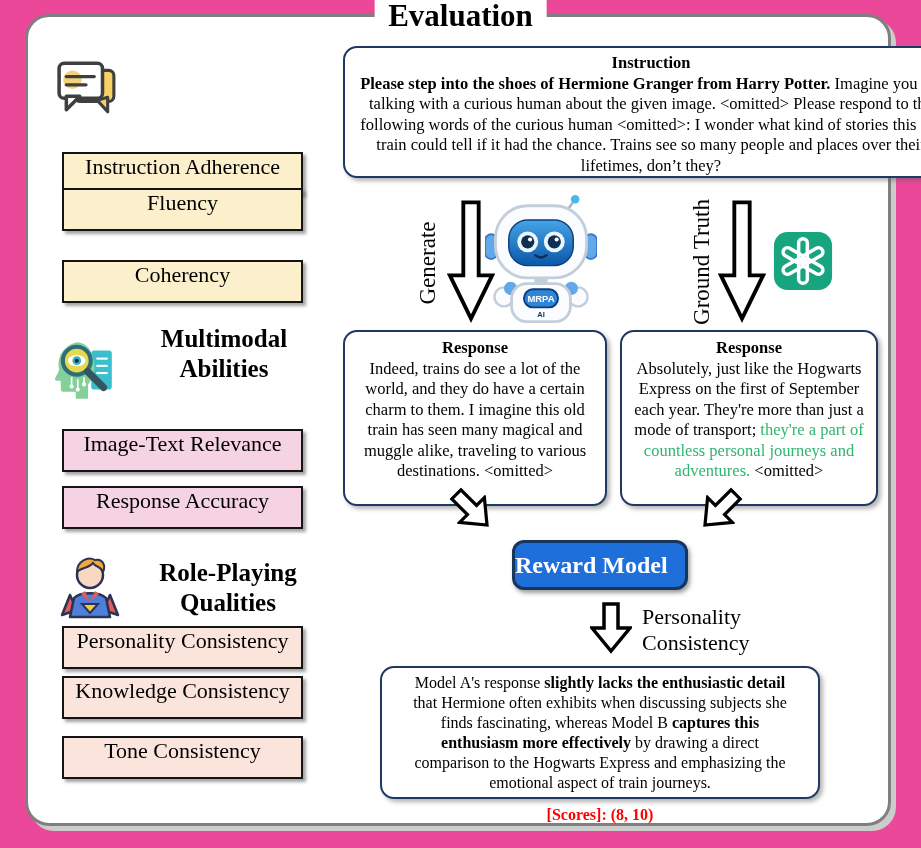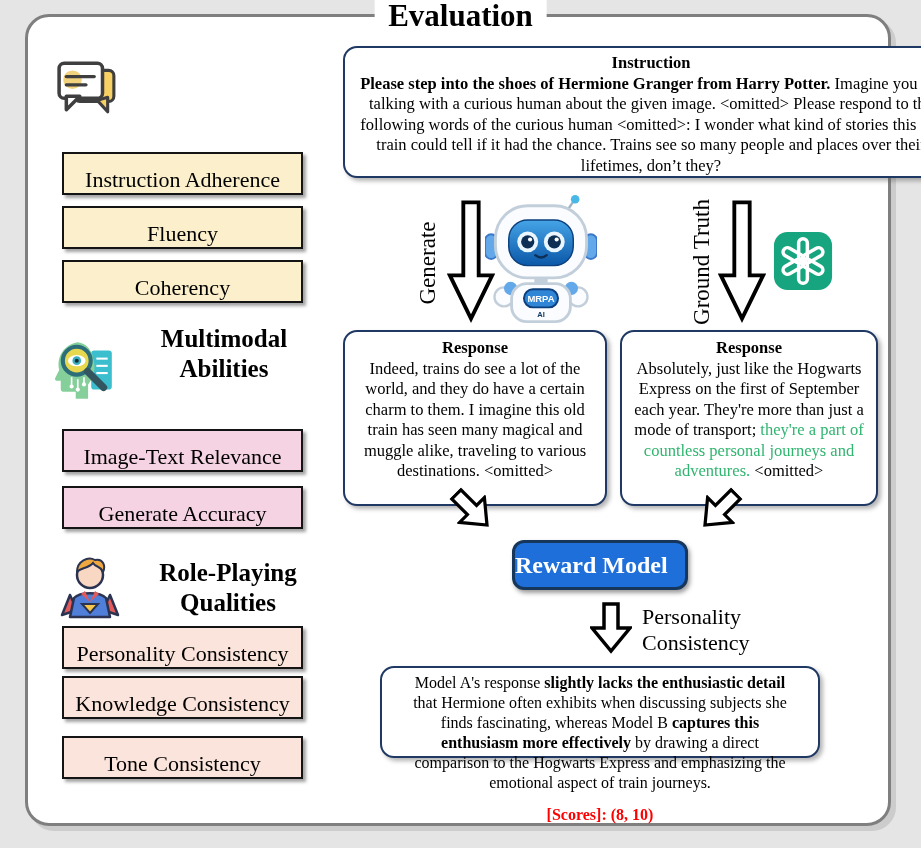--- a/index.html
+++ b/index.html
@@ -1,31 +1,31 @@
 <!DOCTYPE html>
 <html><head>
 <meta charset="utf-8">
 <style>
   html,body{margin:0;padding:0;background:#fff;}
   body{width:921px;height:848px;font-family:"Liberation Serif", serif;color:#000;}
-  .canvas{position:relative;width:921px;height:848px;background:#e5e5e5;overflow:hidden;}
+  .canvas{position:relative;width:921px;height:848px;background:#ec4899;overflow:hidden;}
 
   .frame{position:absolute;left:25px;top:14px;width:860px;height:806px;
          border:3px solid #7f7f7f;border-radius:24px;background:#fff;
          box-shadow:5px 5px 0 #cccccc;}
 
   .figure-title{position:absolute;top:-3px;left:50%;transform:translateX(-50%);
                 background:#fff;padding:0 14px;font-size:31px;font-weight:bold;
                 z-index:5;line-height:38px;}
 
   .sec-heading{position:absolute;font-weight:bold;font-size:25px;line-height:1.18;
                text-align:center;z-index:2;}
 
   .skill-box{position:absolute;left:62px;width:241px;height:43px;
-             border:2.5px solid #141414;display:flex;align-items:flex-end;justify-content:center;
+             border:2.5px solid #141414;display:flex;align-items:flex-start;justify-content:center;
              font-size:22px;box-shadow:3px 3px 3px rgba(90,90,90,0.55);z-index:2;box-sizing:border-box;}
   .yellow{background:#FBF0CB;}
   .pink{background:#F6D3E3;}
   .peach{background:#FBE4DB;}
 
   .round-box{position:absolute;border:2.5px solid #1F3864;border-radius:14px;background:#fff;
              box-shadow:3px 3px 4px rgba(90,90,90,0.45);text-align:center;box-sizing:border-box;z-index:2;}
   .box-title{font-weight:bold;}
   .instruction-box{left:343px;top:46px;width:616px;height:132px;padding:5px 8px;
                    font-size:16.5px;line-height:20.5px;}
@@ -39,21 +39,21 @@
   .abs{position:absolute;z-index:2;}
 
   .reward-btn{position:absolute;left:512px;top:540px;width:176px;height:50px;
               background:#1E6FD9;border:3px solid #16365C;border-radius:12px;
               color:#fff;font-weight:bold;font-size:24px;display:flex;align-items:center;
               justify-content:flex-start;box-sizing:border-box;z-index:2;
               box-shadow:2px 3px 4px rgba(60,60,60,0.5);}
 
   .personality-label{position:absolute;left:642px;top:604px;font-size:22px;line-height:26px;z-index:2;}
 
-  .final-box{left:380px;top:666px;width:440px;height:92px;padding:5px 24px;
+  .final-box{left:380px;top:666px;width:440px;height:133px;padding:5px 24px;
              font-size:16px;line-height:20px;}
   .scores-line{color:#FF0000;font-weight:bold;margin-top:12px;}
 
   .diag{position:absolute;z-index:2;}
   svg{display:block;}
   svg text{font-family:"Liberation Sans", sans-serif;}
 </style>
 </head>
 <body>
 
@@ -67,21 +67,21 @@
     <polygon points="40,41 50,52 50,38" fill="#F7D163" stroke="#3f3f3f" stroke-width="3" stroke-linejoin="round"></polygon>
     <rect x="3" y="5" width="42" height="34" rx="5" fill="#ffffff" stroke="#3f3f3f" stroke-width="3.4"></rect>
     <polygon points="10,37 10,50 23,37" fill="#ffffff" stroke="#3f3f3f" stroke-width="3.4" stroke-linejoin="round"></polygon>
     <circle cx="16" cy="21" r="9" fill="#F2D27C"></circle>
     <line x1="10" y1="18" x2="37" y2="18" stroke="#3f3f3f" stroke-width="3.2" stroke-linecap="round"></line>
     <line x1="10" y1="26" x2="29" y2="26" stroke="#3f3f3f" stroke-width="3.2" stroke-linecap="round"></line>
   </svg>
   <div class="skill-box yellow" style="top:152px;">
     <span>Instruction Adherence</span>
   </div>
-  <div class="skill-box yellow" style="top:206px;font-family:Liberation Serif, serif;">
+  <div class="skill-box yellow" style="top:188px;font-family:Liberation Serif, serif;">
     <span>Fluency</span>
   </div>
   <div class="skill-box yellow" style="top:260px;">
     <span>Coherency</span>
   </div>
 
   <svg class="abs" style="left:52px;top:338px;" width="66" height="66" viewBox="0 0 64 64">
     <rect x="38" y="12" width="20" height="38" rx="3" fill="#3BBFCE"></rect>
     <line x1="43" y1="20" x2="54" y2="20" stroke="#ffffff" stroke-width="2"></line>
     <line x1="43" y1="27" x2="54" y2="27" stroke="#ffffff" stroke-width="2"></line>
@@ -100,21 +100,21 @@
     <line x1="34.5" y1="32.5" x2="50" y2="48" stroke="#33555F" stroke-width="7" stroke-linecap="round"></line>
   </svg>
   <div class="sec-heading" style="left:118px;top:324px;width:212px;">
     <div>Multimodal</div>
     <div>Abilities</div>
   </div>
   <div class="skill-box pink" style="top:429px;">
     <span>Image-Text Relevance</span>
   </div>
   <div class="skill-box pink" style="top:486px;">
-    <span>Generate Accuracy</span>
+    <span>Response Accuracy</span>
   </div>
 
   <svg class="abs" style="left:60px;top:554px;" width="60" height="66" viewBox="0 0 60 64">
     <polygon points="10,40 2,60 17,55" fill="#E25A5A" stroke="#2A3351" stroke-width="2.5" stroke-linejoin="round"></polygon>
     <polygon points="50,40 58,60 43,55" fill="#E25A5A" stroke="#2A3351" stroke-width="2.5" stroke-linejoin="round"></polygon>
     <path d="M10,62 L14,43 C20,36.5 40,36.5 46,43 L50,62 Z" fill="#4F7FD9" stroke="#2A3351" stroke-width="2.5" stroke-linejoin="round"></path>
     <polygon points="21,39 30,47 25,36" fill="#E25A5A"></polygon>
     <polygon points="39,39 30,47 35,36" fill="#E25A5A"></polygon>
     <polygon points="22,49 38,49 30,58" fill="#F5C84C" stroke="#2A3351" stroke-width="2"></polygon>
     <circle cx="30" cy="20" r="13" fill="#F8D8C2" stroke="#2A3351" stroke-width="2.5"></circle>

